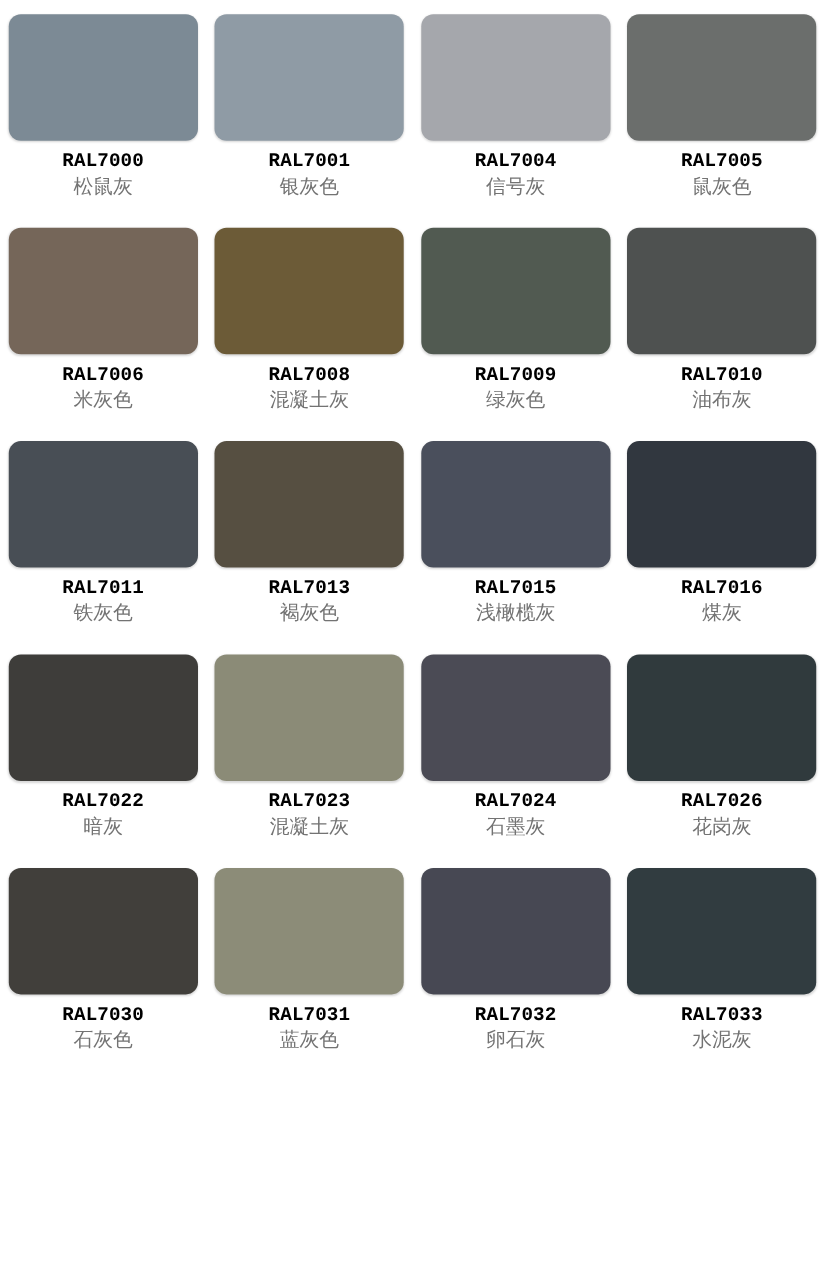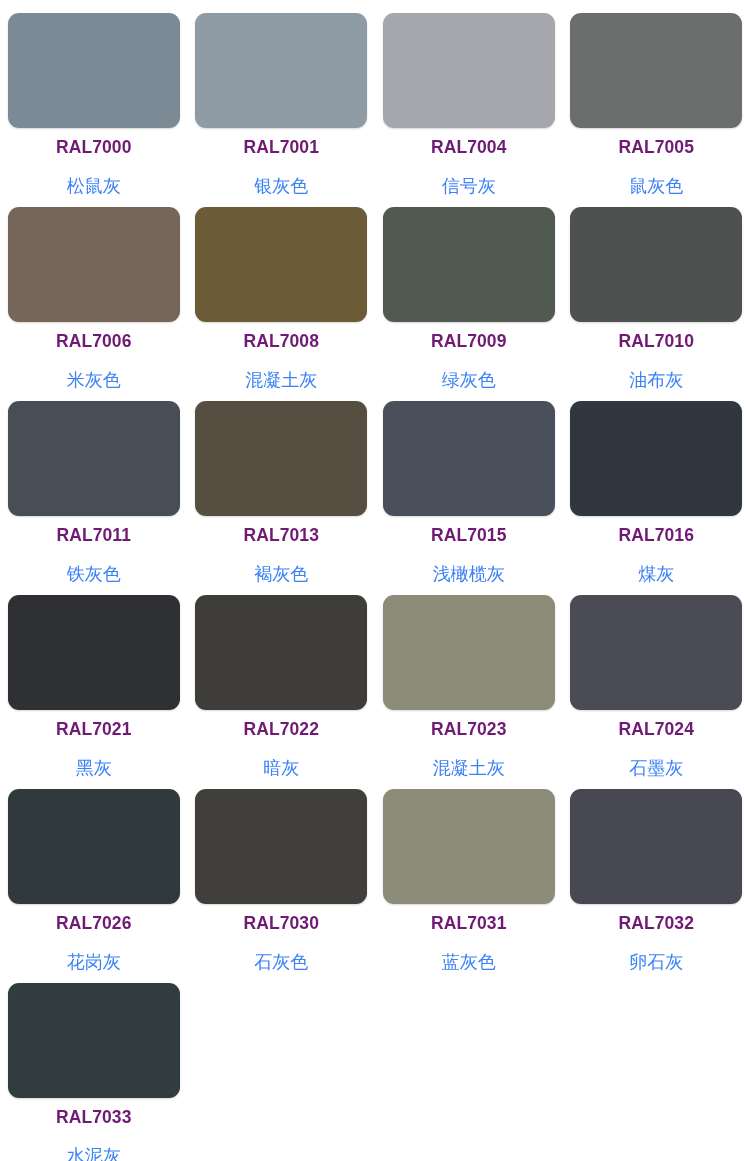--- a/index.html
+++ b/index.html
@@ -34,31 +34,32 @@
     width: 172px;
     height: 115px;
     border-radius: 11px;
     box-shadow: 0 1px 2px rgba(0,0,0,0.16);
     flex: 0 0 auto;
   }
   .chip-code {
     margin-top: 9px;
     font-size: 17.5px;
     font-weight: bold;
-    color: #701a75;
+    color: #000000;
     letter-spacing: 0.1px;
     line-height: 1.15;
     text-align: center;
     white-space: nowrap;
+    font-family: Liberation Mono, monospace;
   }
   .chip-name {
-    margin-top: 19px;
+    margin-top: 3px;
     font-size: 18px;
     font-weight: normal;
-    color: #3b82f6;
+    color: #737373;
     line-height: 1.15;
     text-align: center;
     white-space: nowrap;
     font-family: "DejaVu Sans", "Liberation Sans", sans-serif;
   }
 </style>
 </head>
 <body>
 
 <div class="palette">
@@ -116,25 +117,20 @@
       <div class="chip" style="background: rgb(74, 79, 92);"></div>
       <div class="chip-code">RAL7015</div>
       <div class="chip-name">浅橄榄灰</div>
     </div>
     <div class="swatch-cell">
       <div class="chip" style="background: rgb(49, 55, 63);"></div>
       <div class="chip-code">RAL7016</div>
       <div class="chip-name">煤灰</div>
     </div>
     <div class="swatch-cell">
-      <div class="chip" style="background: rgb(46, 48, 52);"></div>
-      <div class="chip-code">RAL7021</div>
-      <div class="chip-name">黑灰</div>
-    </div>
-    <div class="swatch-cell">
       <div class="chip" style="background: rgb(62, 61, 58);"></div>
       <div class="chip-code">RAL7022</div>
       <div class="chip-name">暗灰</div>
     </div>
     <div class="swatch-cell">
       <div class="chip" style="background: rgb(139, 139, 119);"></div>
       <div class="chip-code">RAL7023</div>
       <div class="chip-name">混凝土灰</div>
     </div>
     <div class="swatch-cell">

